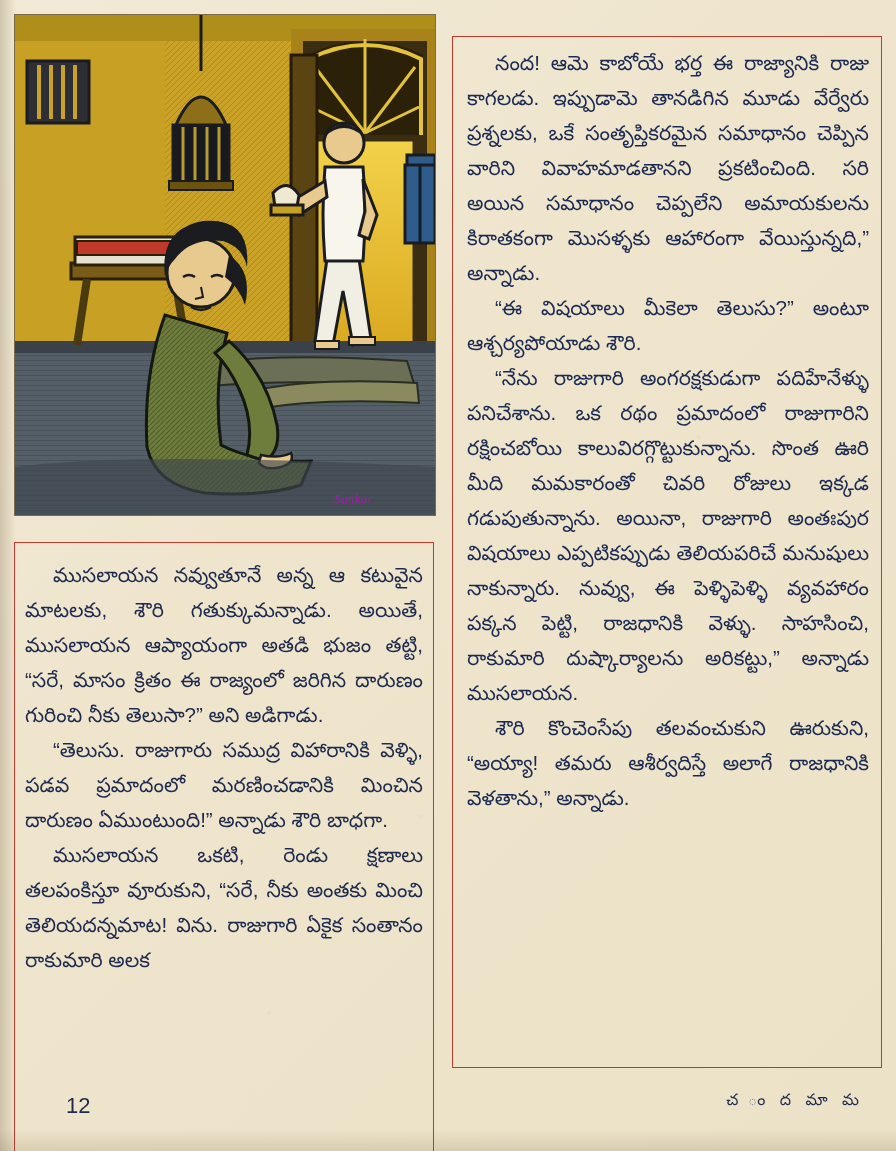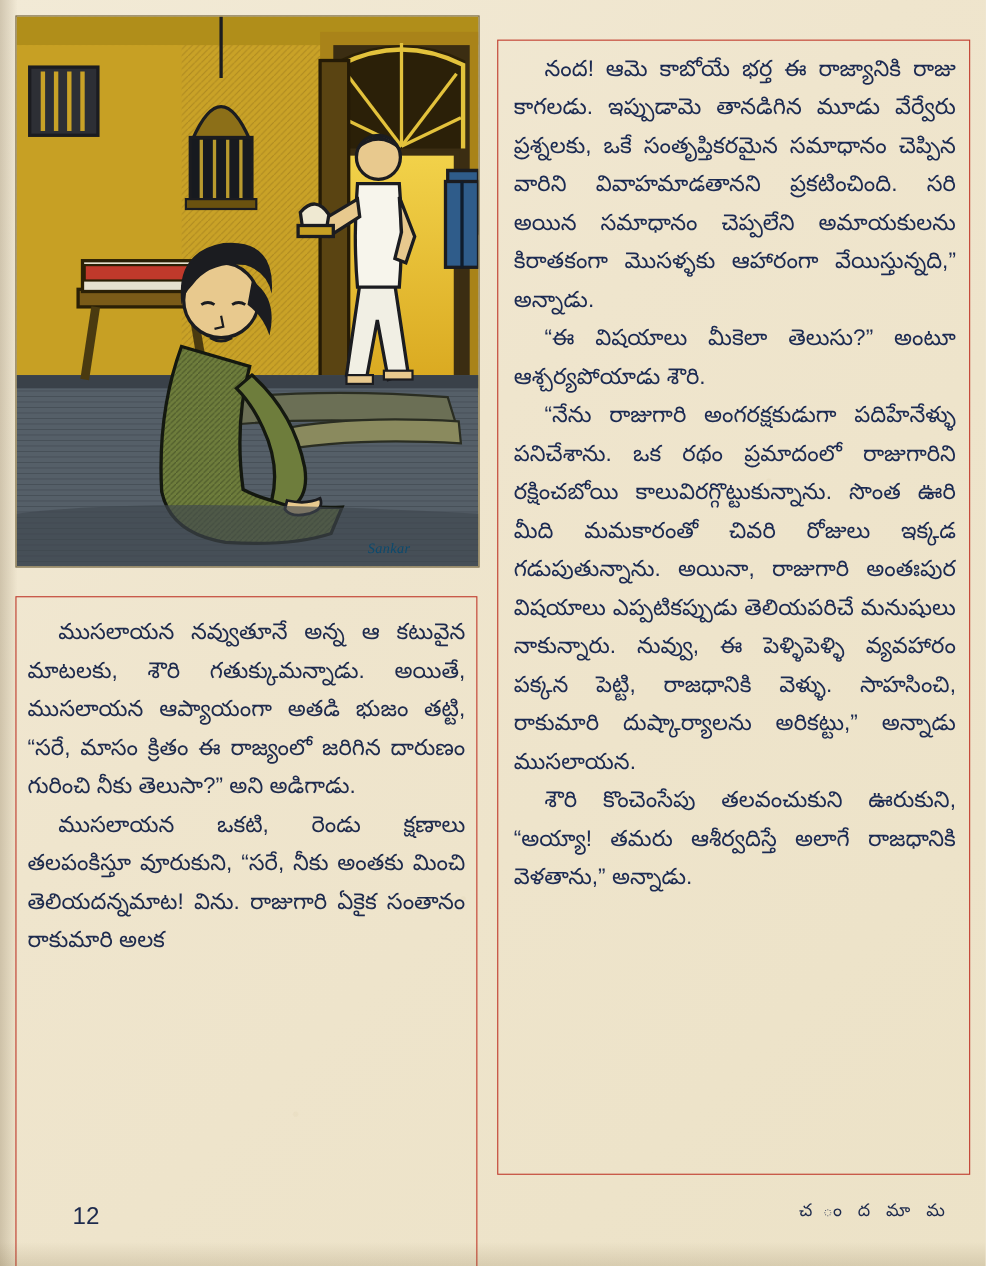--- a/index.html
+++ b/index.html
@@ -49,21 +49,21 @@
     background: #d8cfae;
   }
   .illustration svg { display: block; }
   .artist-sign {
     position: absolute;
     right: 62px;
     bottom: 8px;
     font-family: "Liberation Serif", serif;
     font-style: italic;
     font-size: 13px;
-    color: #0c4a6e;
+    color: #a21caf;
     letter-spacing: 0.3px;
   }
   .text-frame {
     position: absolute;
     border: 1.5px solid #c0392b;
     box-sizing: border-box;
   }
   .left-frame {
     left: 0;
     top: 528px;
@@ -266,20 +266,21 @@
         </g>
 
         <path d="M0,452 Q120,436 420,452 L420,500 L0,500 Z" fill="#3f474f" opacity="0.65"></path>
       </svg>
       <div class="artist-sign">Sankar</div>
     </div>
 
     <div class="text-frame left-frame">
       <div class="body-text">
         <p class="para">ముసలాయన నవ్వుతూనే అన్న ఆ కటువైన మాటలకు, శౌరి గతుక్కుమన్నాడు. అయితే, ముసలాయన ఆప్యాయంగా అతడి భుజం తట్టి, “సరే, మాసం క్రితం ఈ రాజ్యంలో జరిగిన దారుణం గురించి నీకు తెలుసా?” అని అడిగాడు.</p>
+        <p class="para">“తెలుసు. రాజుగారు సముద్ర విహారానికి వెళ్ళి, పడవ ప్రమాదంలో మరణించడానికి మించిన దారుణం ఏముంటుంది!” అన్నాడు శౌరి బాధగా.</p>
         <p class="para">ముసలాయన ఒకటి, రెండు క్షణాలు తలపంకిస్తూ వూరుకుని, “సరే, నీకు అంతకు మించి తెలియదన్నమాట! విను. రాజుగారి ఏకైక సంతానం రాకుమారి అలక</p>
       </div>
     </div>
   </div>
 
   <div class="right-col">
     <div class="text-frame right-frame">
       <div class="body-text">
         <p class="para">నంద! ఆమె కాబోయే భర్త ఈ రాజ్యానికి రాజు కాగలడు. ఇప్పుడామె తానడిగిన మూడు వేర్వేరు ప్రశ్నలకు, ఒకే సంతృప్తికరమైన సమాధానం చెప్పిన వారిని వివాహమాడతానని ప్రకటించింది. సరి అయిన సమాధానం చెప్పలేని అమాయకులను కిరాతకంగా మొసళ్ళకు ఆహారంగా వేయిస్తున్నది,” అన్నాడు.</p>
         <p class="para">“ఈ విషయాలు మీకెలా తెలుసు?” అంటూ ఆశ్చర్యపోయాడు శౌరి.</p>

